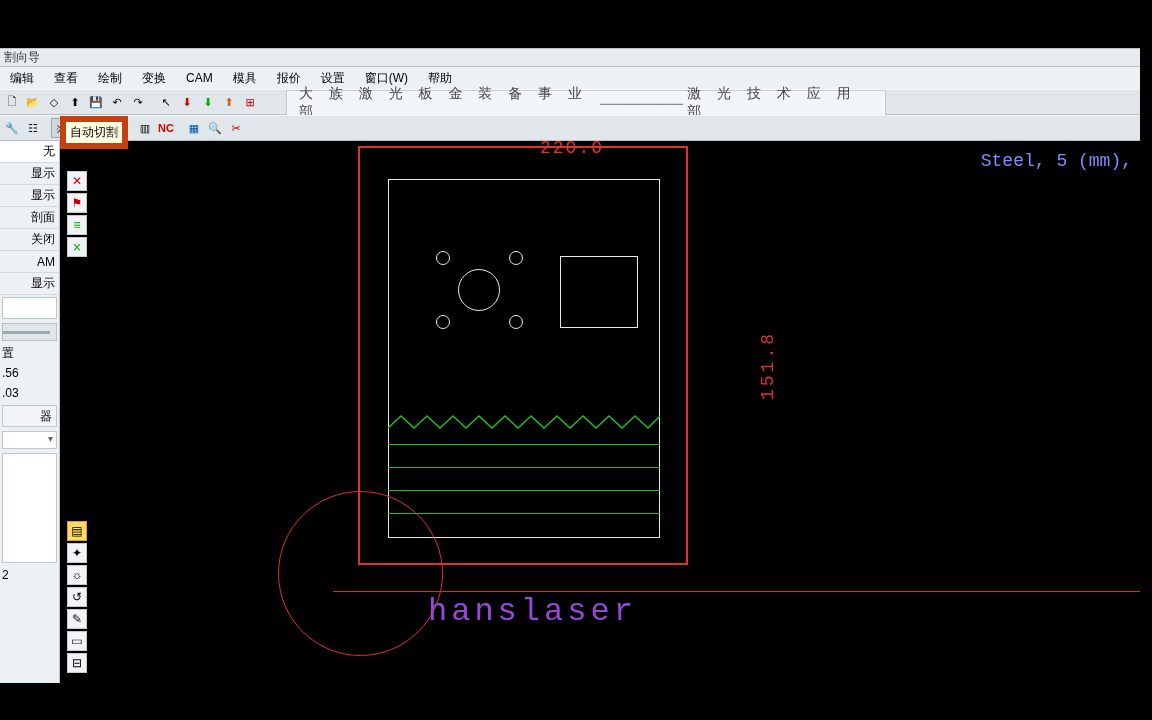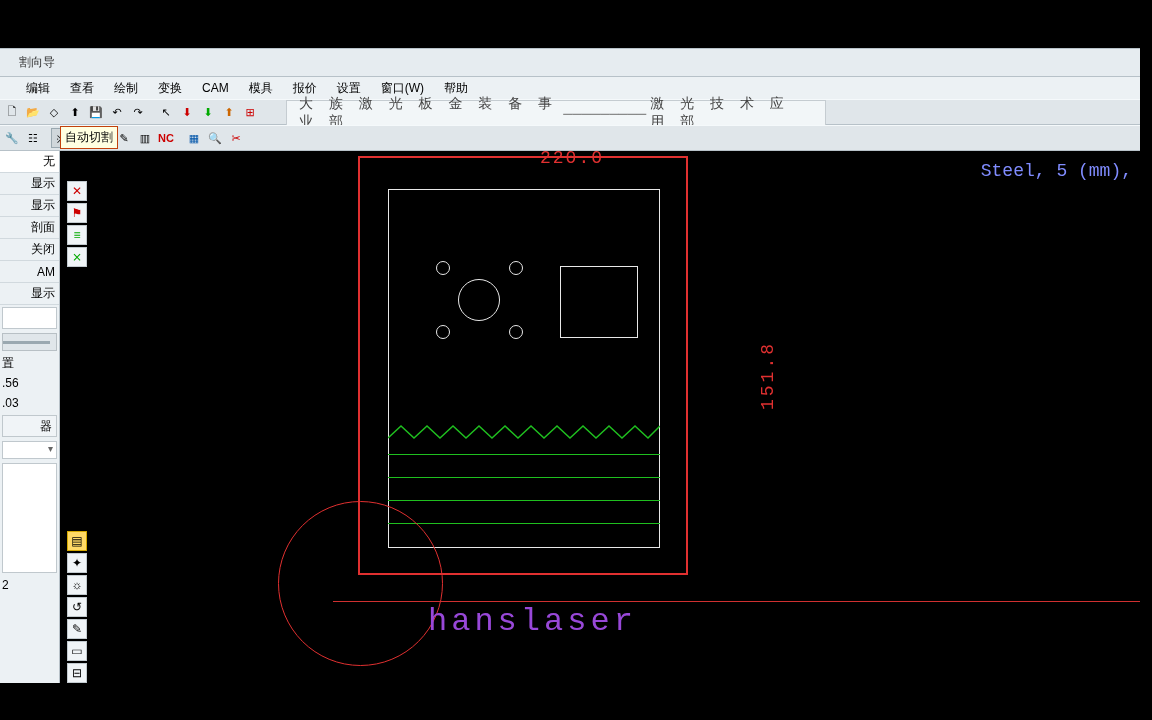--- a/index.html
+++ b/index.html
@@ -20,35 +20,35 @@
   }
   .title-bar {
     height: 18px;
     background: linear-gradient(#e8eef2,#d7dee3);
     font-size: 12px;
     color: #000;
     display: flex; align-items: center;
     padding-left: 2px;
   }
   .sub-bar {
-    height: 29px;
+    height: 19px;
     background: #e6ecf0;
     font-size: 12px;
     color: #333;
     display: flex; align-items: center;
-    padding-left: 19px;
+    padding-left: 4px;
     border-bottom: 1px solid #b7c1c8;
     border-top: 1px solid #b7c1c8;
   }
   .menu-bar {
     height: 22px;
     background: #ecf1f4;
     display: flex; align-items: center;
     gap: 0;
-    padding-left: 16px;
+    padding-left: 0;
   }
   .menu-bar span {
     padding: 3px 10px;
     color: #000;
     cursor: default;
   }
   .toolbars {
     display: flex; flex-direction: column;
   }
   .toolbar-row {
@@ -65,21 +65,21 @@
     display: inline-flex; align-items: center; justify-content: center;
     border: 1px solid transparent;
     font-size: 11px;
   }
   .tb-btn.active { background:#d0d7db; border:1px solid #9aa8b0; }
   .tb-sep { width: 6px; }
   .banner {
     position: absolute;
     left: 286px; top: 0;
     height: 26px;
-    width: 540px;
+    width: 600px;
     background: #f2f6f8;
     border: 1px solid #c5ccd1;
     display: flex; align-items: center;
     justify-content: flex-start;
     letter-spacing: 6px;
     font-size: 14px;
     color: #444;
     padding: 0 12px;
   }
   .banner .dash { letter-spacing: 0; font-size: 13px; padding: 0 4px; color:#666;}
@@ -162,21 +162,21 @@
     position:absolute;
     color:#9848d8;
     font-family:"Courier New",monospace;
     font-size:32px;
     letter-spacing:4px;
   }
   .tooltip {
     position:absolute;
     left:60px; top:0px;
     background:#ffffe1;
-    border:1px solid #c2410c;
+    border:6px solid #c2410c;
     padding:2px 4px;
     font-size:12px;
     color:#000;
     z-index:20;
   }
   .nc { color:#c00; font-weight:bold; font-size:11px;}
   .tb1-row2 { position:relative; }
 </style>
 </head>
 <body>

